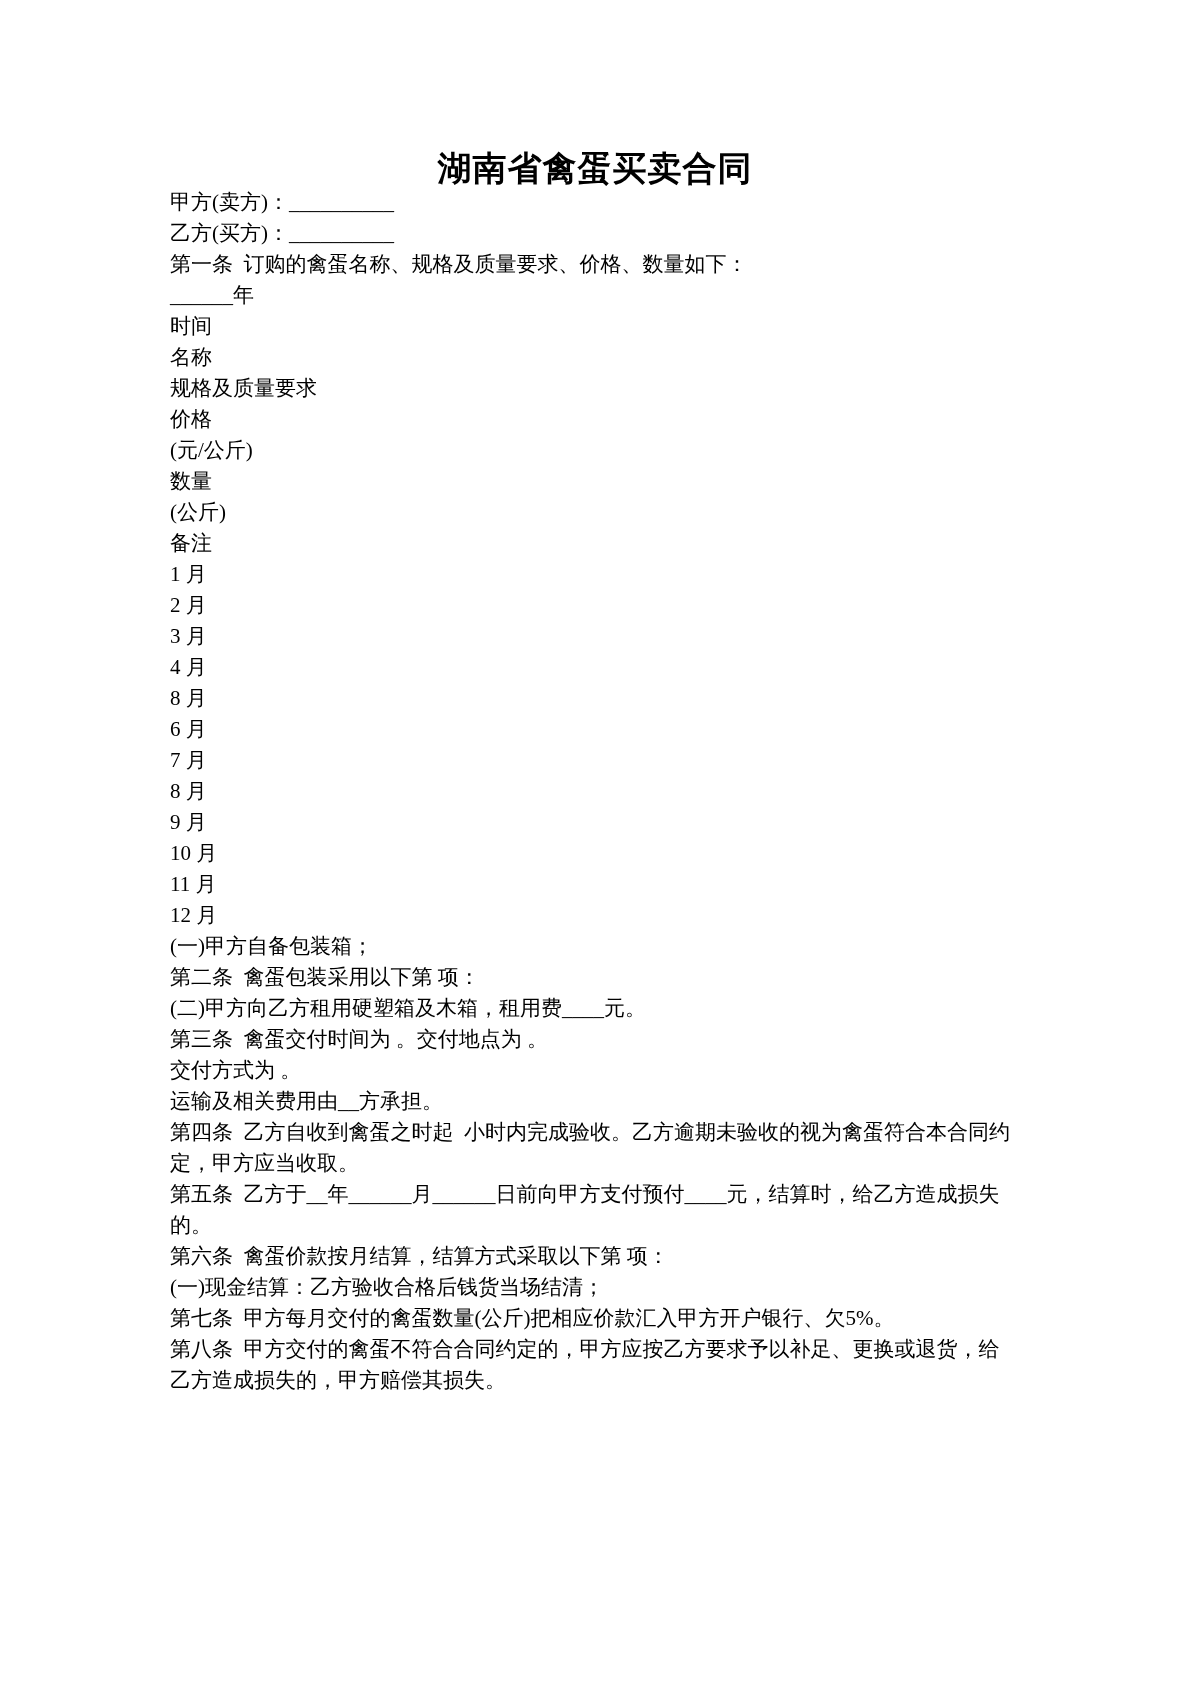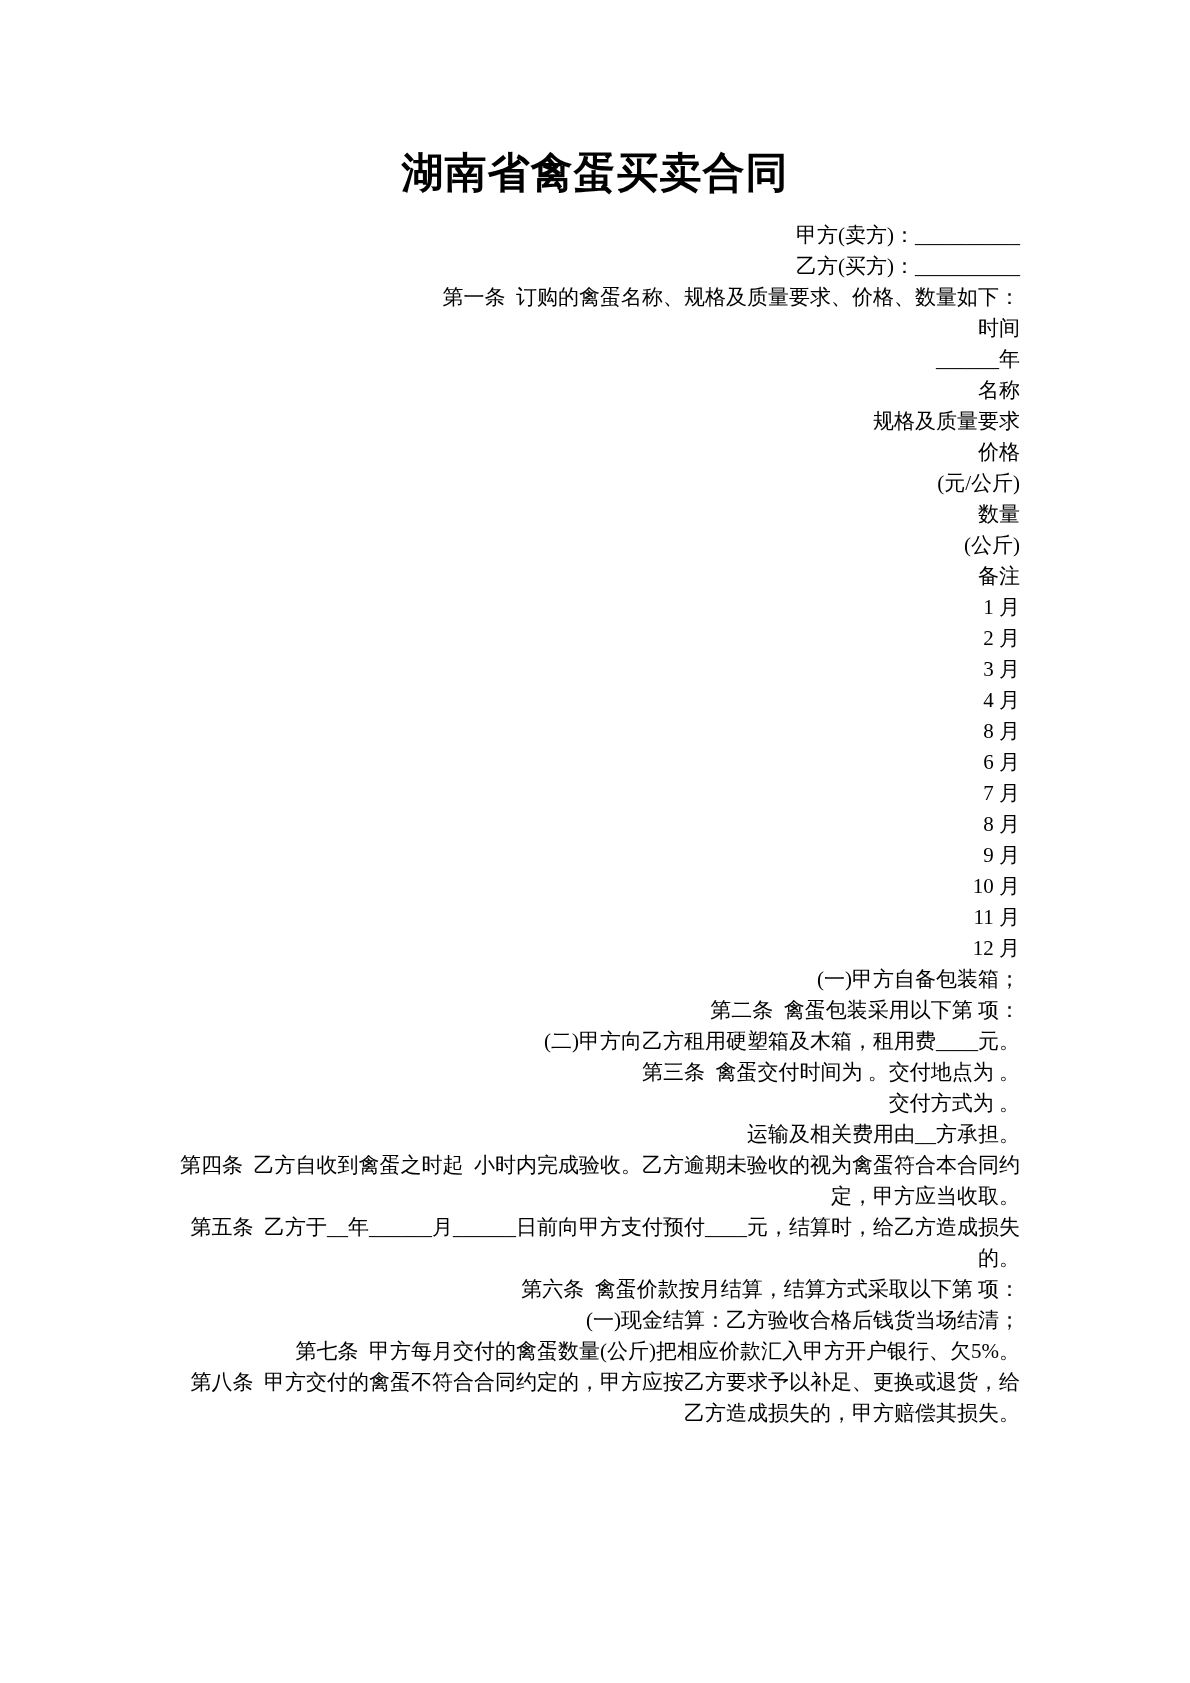--- a/index.html
+++ b/index.html
@@ -18,51 +18,49 @@
     box-sizing: border-box;
     width: 1190px;
     height: 1683px;
     padding: 0 170px;
     background: #ffffff;
   }
   .doc-title {
     margin: 0;
     padding-top: 150px;
     text-align: center;
-    font-size: 42px;
+    font-size: 34px;
     line-height: 1.1;
     font-weight: 700;
     letter-spacing: 1px;
     color: #000000;
   }
   .content {
-    margin-top: 24px;
     width: 850px;
-    text-align: right;
   }
   .content p {
     margin: 0;
     font-size: 21px;
     line-height: 31px;
     white-space: pre-wrap;
     word-break: break-all;
     color: #000000;
   }
 </style>
 </head>
 <body>
 
 <div class="page">
   <h1 class="doc-title">湖南省禽蛋买卖合同</h1>
   <div class="content">
       <p>甲方(卖方)：__________</p>
       <p>乙方(买方)：__________</p>
       <p>第一条  订购的禽蛋名称、规格及质量要求、价格、数量如下：</p>
+      <p>______年</p>
       <p>时间</p>
-      <p>______年</p>
       <p>名称</p>
       <p>规格及质量要求</p>
       <p>价格</p>
       <p>(元/公斤)</p>
       <p>数量</p>
       <p>(公斤)</p>
       <p>备注</p>
       <p>1 月</p>
       <p>2 月</p>
       <p>3 月</p>

